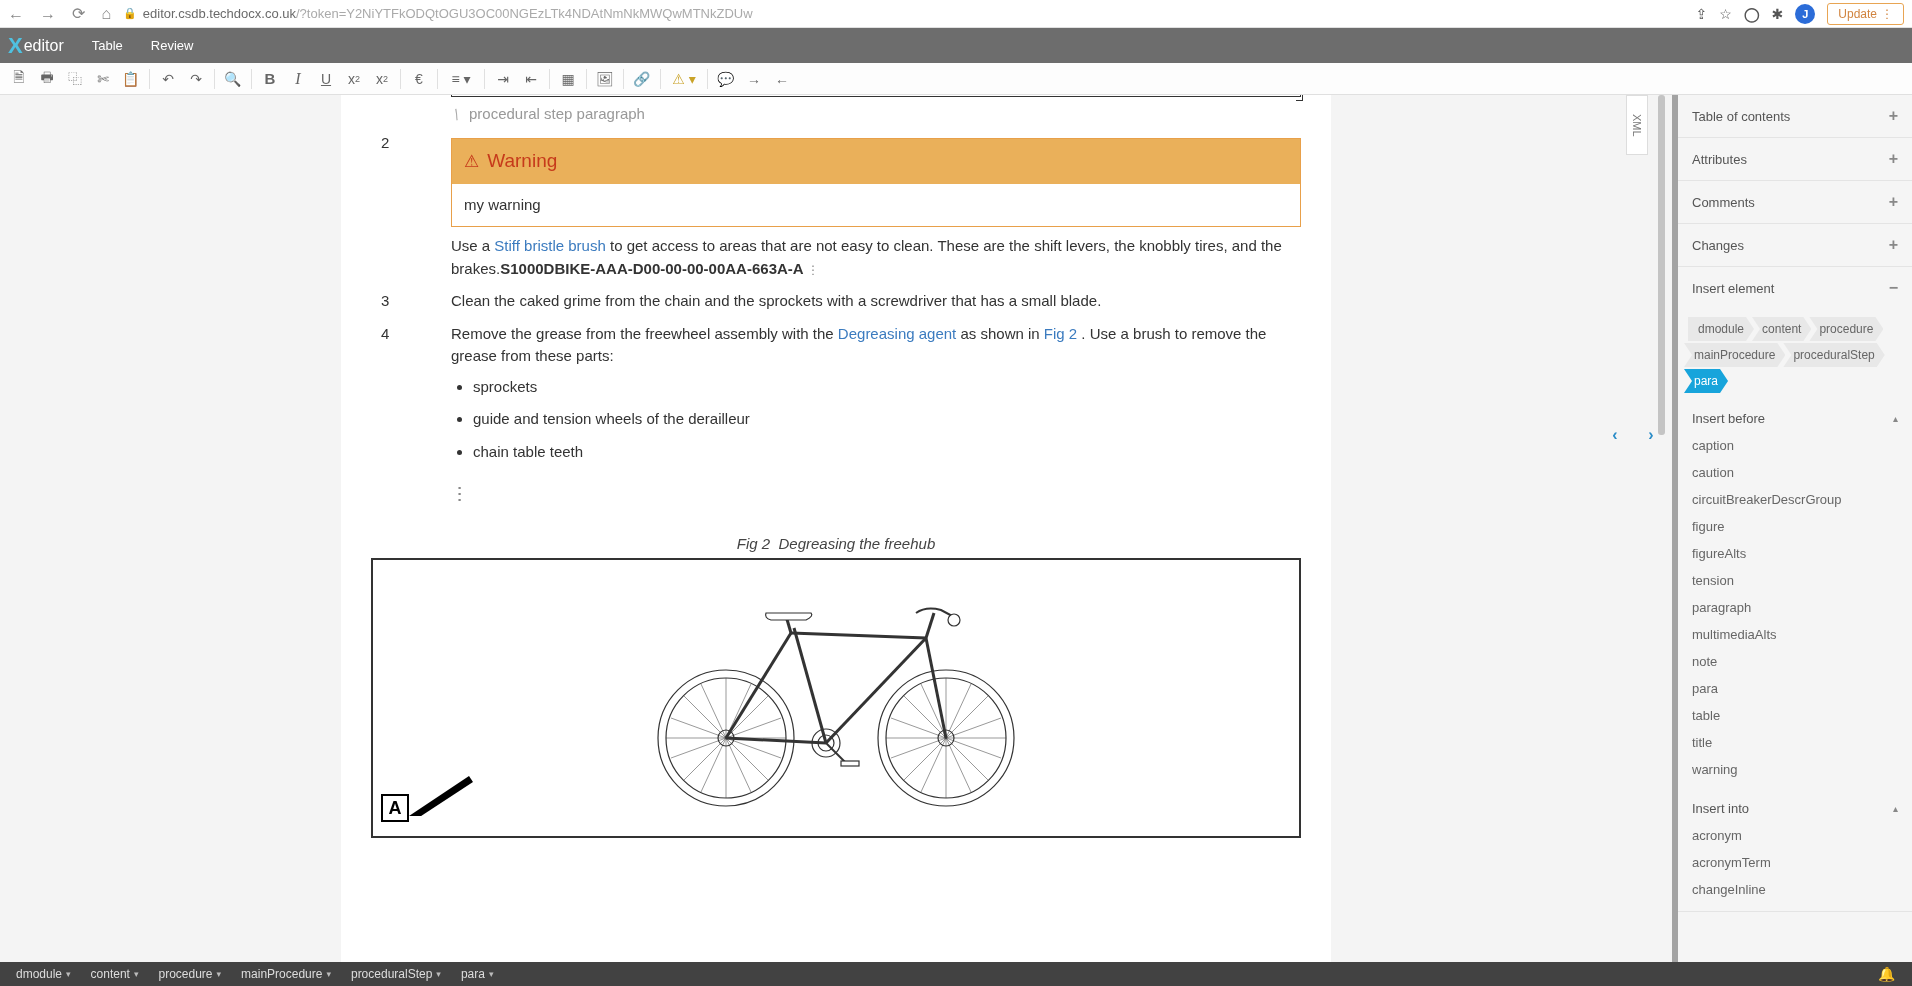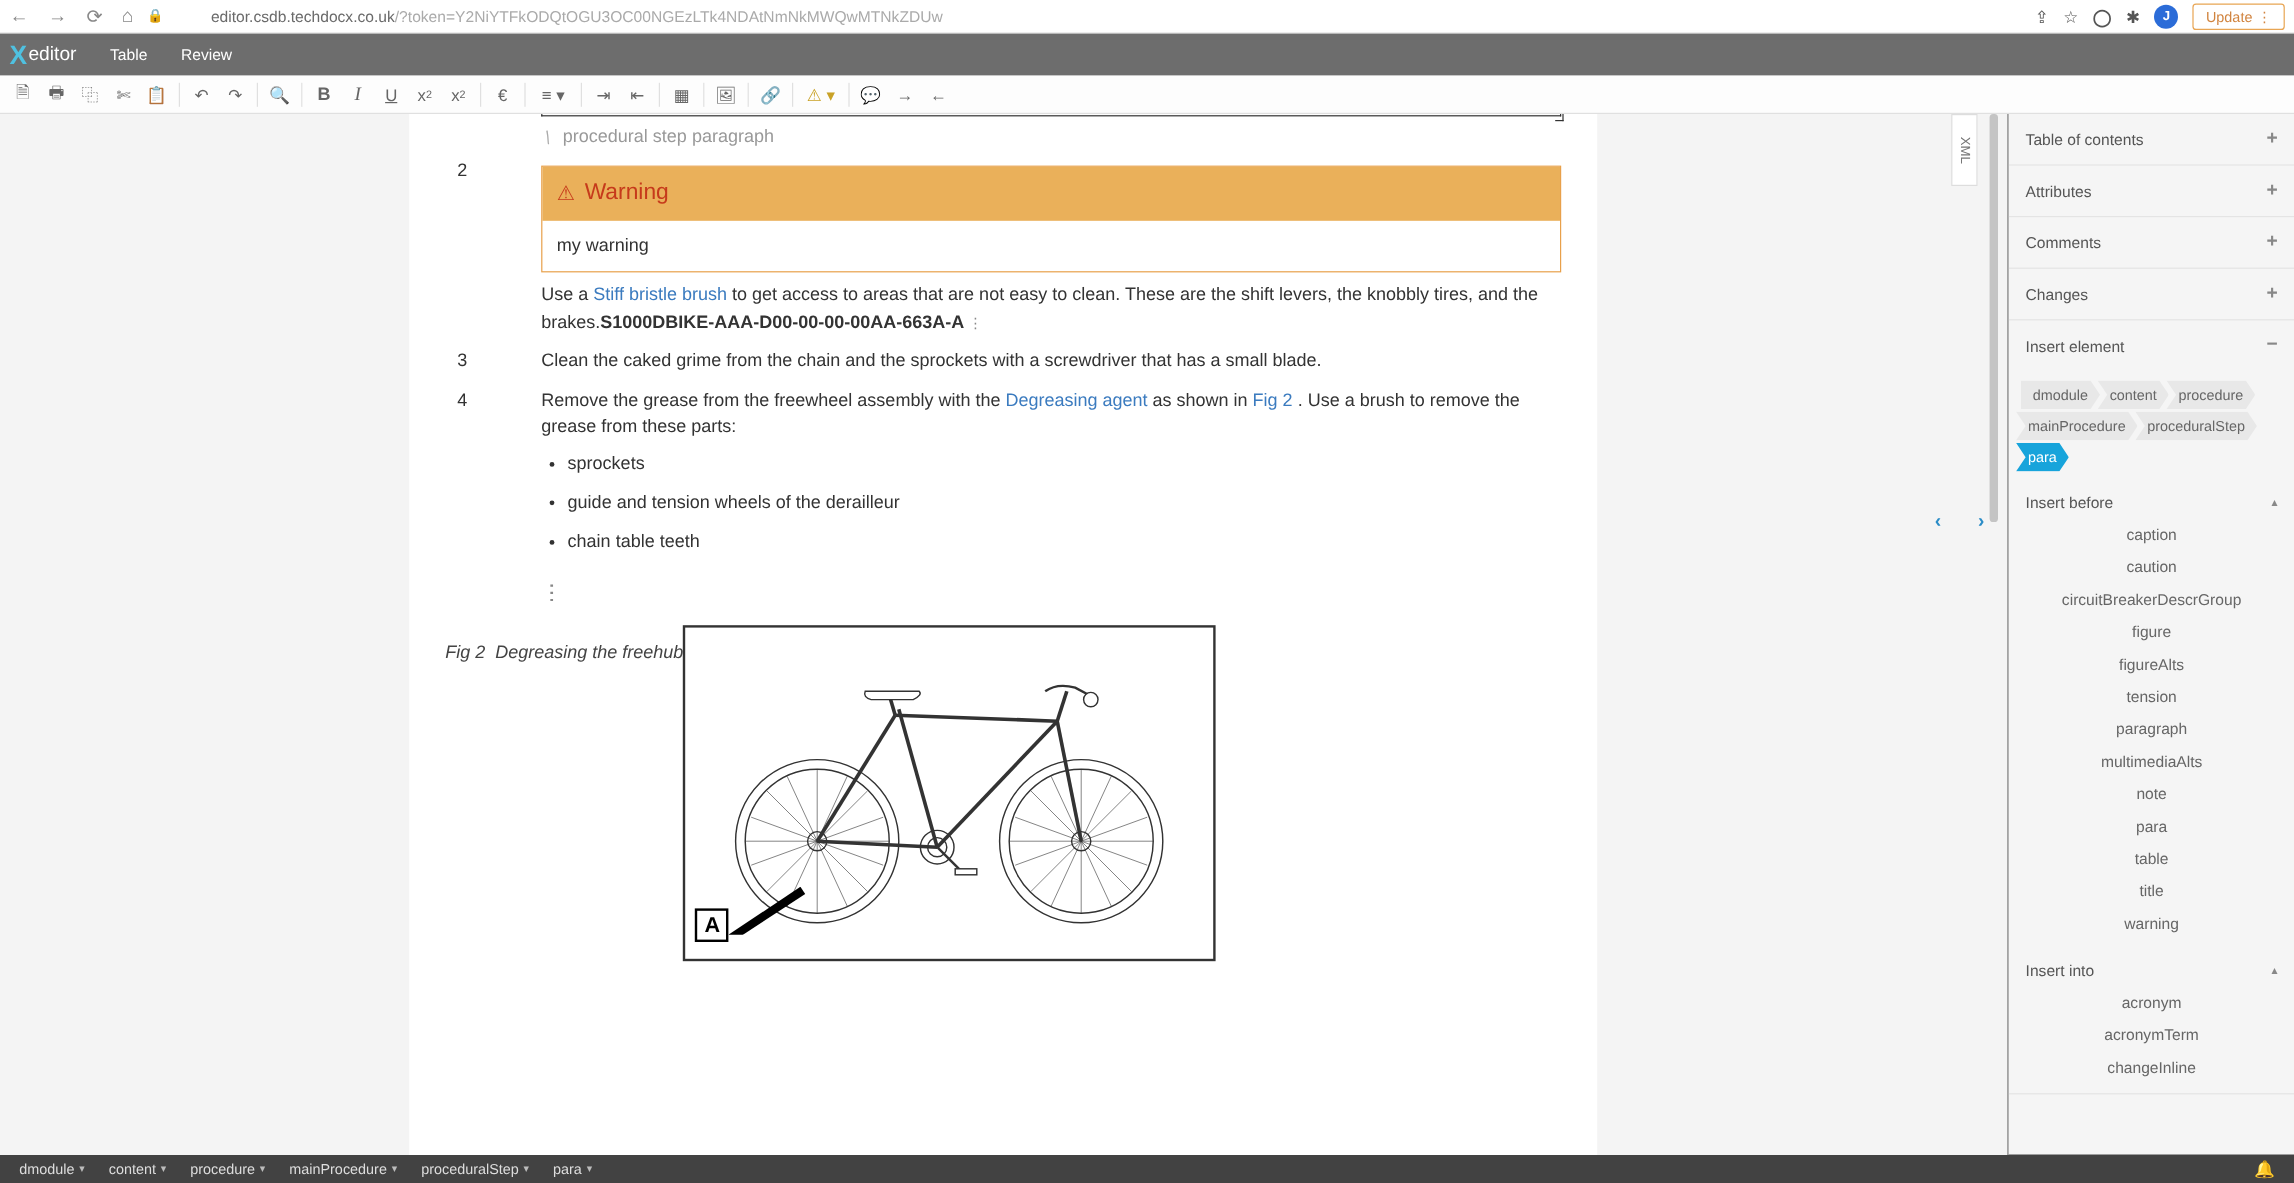--- a/index.html
+++ b/index.html
@@ -2,21 +2,21 @@
 <html><head>
 <meta charset="utf-8">
 <style>
 * { margin: 0; padding: 0; box-sizing: border-box; font-family: Arial, Helvetica, sans-serif; }
 body { background: #f5f5f5; height: 986px; width: 1912px; overflow: hidden; display: flex; flex-direction: column; }
 .browser-bar { height: 28px; background: #fff; display: flex; align-items: center; padding: 0 8px; gap: 12px; border-bottom: 1px solid #e0e0e0; }
 .browser-nav { display: flex; gap: 16px; align-items: center; }
 .browser-nav span { color: #888; cursor: pointer; font-size: 16px; }
 .url-bar { flex: 1; display: flex; align-items: center; gap: 6px; color: #5a5a5a; font-size: 13px; }
 .url-bar .lock { font-size: 11px; }
-.url-text { color: #6a6a6a; margin-left: 33px; }
+.url-text { color: #6a6a6a; }
 .url-text .muted { color: #aaa; }
 .browser-right { display: flex; gap: 12px; align-items: center; }
 .browser-right .icon { font-size: 14px; color: #555; }
 .avatar-sm { width: 20px; height: 20px; border-radius: 50%; background: #2b6cd8; color: #fff; font-size: 11px; display: flex; align-items: center; justify-content: center; font-weight: bold; }
 .update-btn { border: 1px solid #e8a553; color: #d1843f; padding: 3px 10px; border-radius: 3px; font-size: 12px; cursor: pointer; display: flex; align-items: center; gap: 4px; }
 
 .editor-menubar { height: 35px; background: #6d6d6d; display: flex; align-items: center; padding: 0 8px; gap: 28px; color: #fff; }
 .logo { display: flex; align-items: center; font-size: 16px; font-weight: 300; }
 .logo .x { color: #4fc1e0; font-size: 22px; font-weight: bold; margin-right: 1px; }
 .menu-item { font-size: 13px; cursor: pointer; }
@@ -57,21 +57,21 @@
 .dmcode-after { color: #888; font-size: 12px; }
 
 .more-dots { margin-left: 80px; margin-top: 10px; color: #888; font-size: 18px; display: inline-block; transform: rotate(90deg); }
 
 .fig-caption { text-align: center; font-style: italic; font-size: 15px; margin-top: 20px; color: #444; }
 .fig-label { font-weight: normal; }
 .figure-frame { border: 2px solid #333; margin-top: 6px; height: 280px; display: flex; align-items: center; justify-content: center; overflow: hidden; position: relative; }
 
 .xml-tab { position: absolute; right: 264px; top: 0; width: 22px; height: 60px; background: #fff; border: 1px solid #ddd; display: flex; align-items: center; justify-content: center; writing-mode: vertical-rl; font-size: 11px; color: #777; cursor: pointer; }
 
-.sidebar { width: 240px; background: #f5f5f5; border-left: 2px solid #a3a3a3; overflow-y: auto; font-size: 13px; color: #555; text-align: center; }
+.sidebar { width: 240px; background: #f5f5f5; border-left: 6px solid #a3a3a3; overflow-y: auto; font-size: 13px; color: #555; }
 .panel { border-bottom: 1px solid #e4e4e4; }
 .panel-header { padding: 12px 14px; display: flex; justify-content: space-between; align-items: center; cursor: pointer; }
 .panel-header .toggle { font-size: 16px; font-weight: bold; color: #888; }
 .breadcrumb-chips { padding: 8px 10px; display: flex; flex-wrap: wrap; gap: 2px; }
 .chip { background: #e8e8e8; color: #666; padding: 5px 10px; font-size: 12px; position: relative; cursor: pointer; clip-path: polygon(0 0, calc(100% - 8px) 0, 100% 50%, calc(100% - 8px) 100%, 0 100%, 8px 50%); margin-left: -4px; }
 .chip:first-child { clip-path: polygon(0 0, calc(100% - 8px) 0, 100% 50%, calc(100% - 8px) 100%, 0 100%); margin-left: 0; }
 .chip.active { background: #17a4db; color: #fff; }
 .section-title { font-weight: normal; padding: 10px 14px 6px; display: flex; justify-content: space-between; align-items: center; }
 .section-title .caret { font-size: 10px; color: #888; }
 .element-list { padding: 0 14px 8px; }
@@ -203,21 +203,21 @@
           <ul>
             <li>sprockets</li>
             <li>guide and tension wheels of the derailleur</li>
             <li>chain table teeth</li>
           </ul>
         </div>
       </div>
 
       <span class="more-dots">⋯</span>
 
-      <div class="step-row" style="flex-direction:row; margin-left:0">
+      <div class="step-row" style="flex-direction:column; margin-left:0">
         <div class="fig-caption">
           <span class="fig-label">Fig 2</span>&nbsp;&nbsp;<span>Degreasing the freehub</span>
         </div>
         <div class="figure-frame">
           <svg class="bike-svg" viewBox="0 0 440 240">
             <g fill="none" stroke="#333" stroke-width="1.2">
 
               <circle cx="110" cy="160" r="68"></circle>
                 <circle cx="110" cy="160" r="60"></circle>
                 <circle cx="110" cy="160" r="8"></circle>

